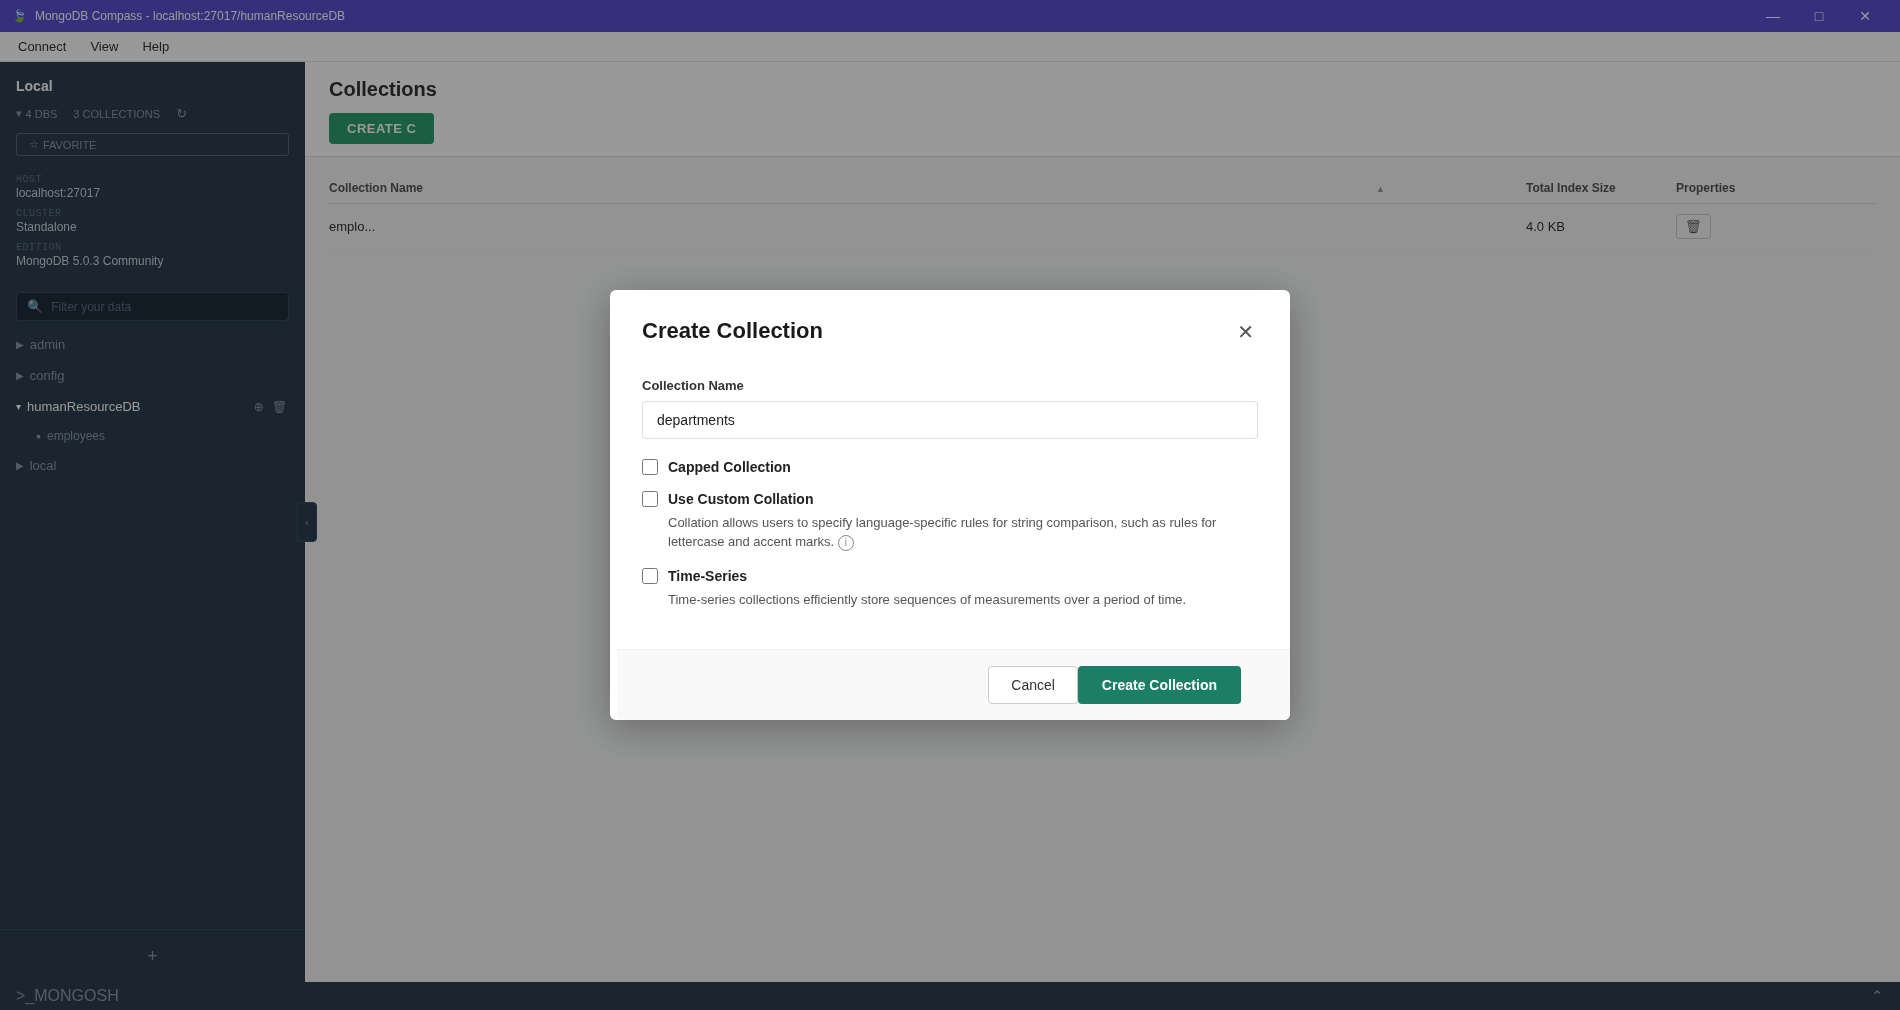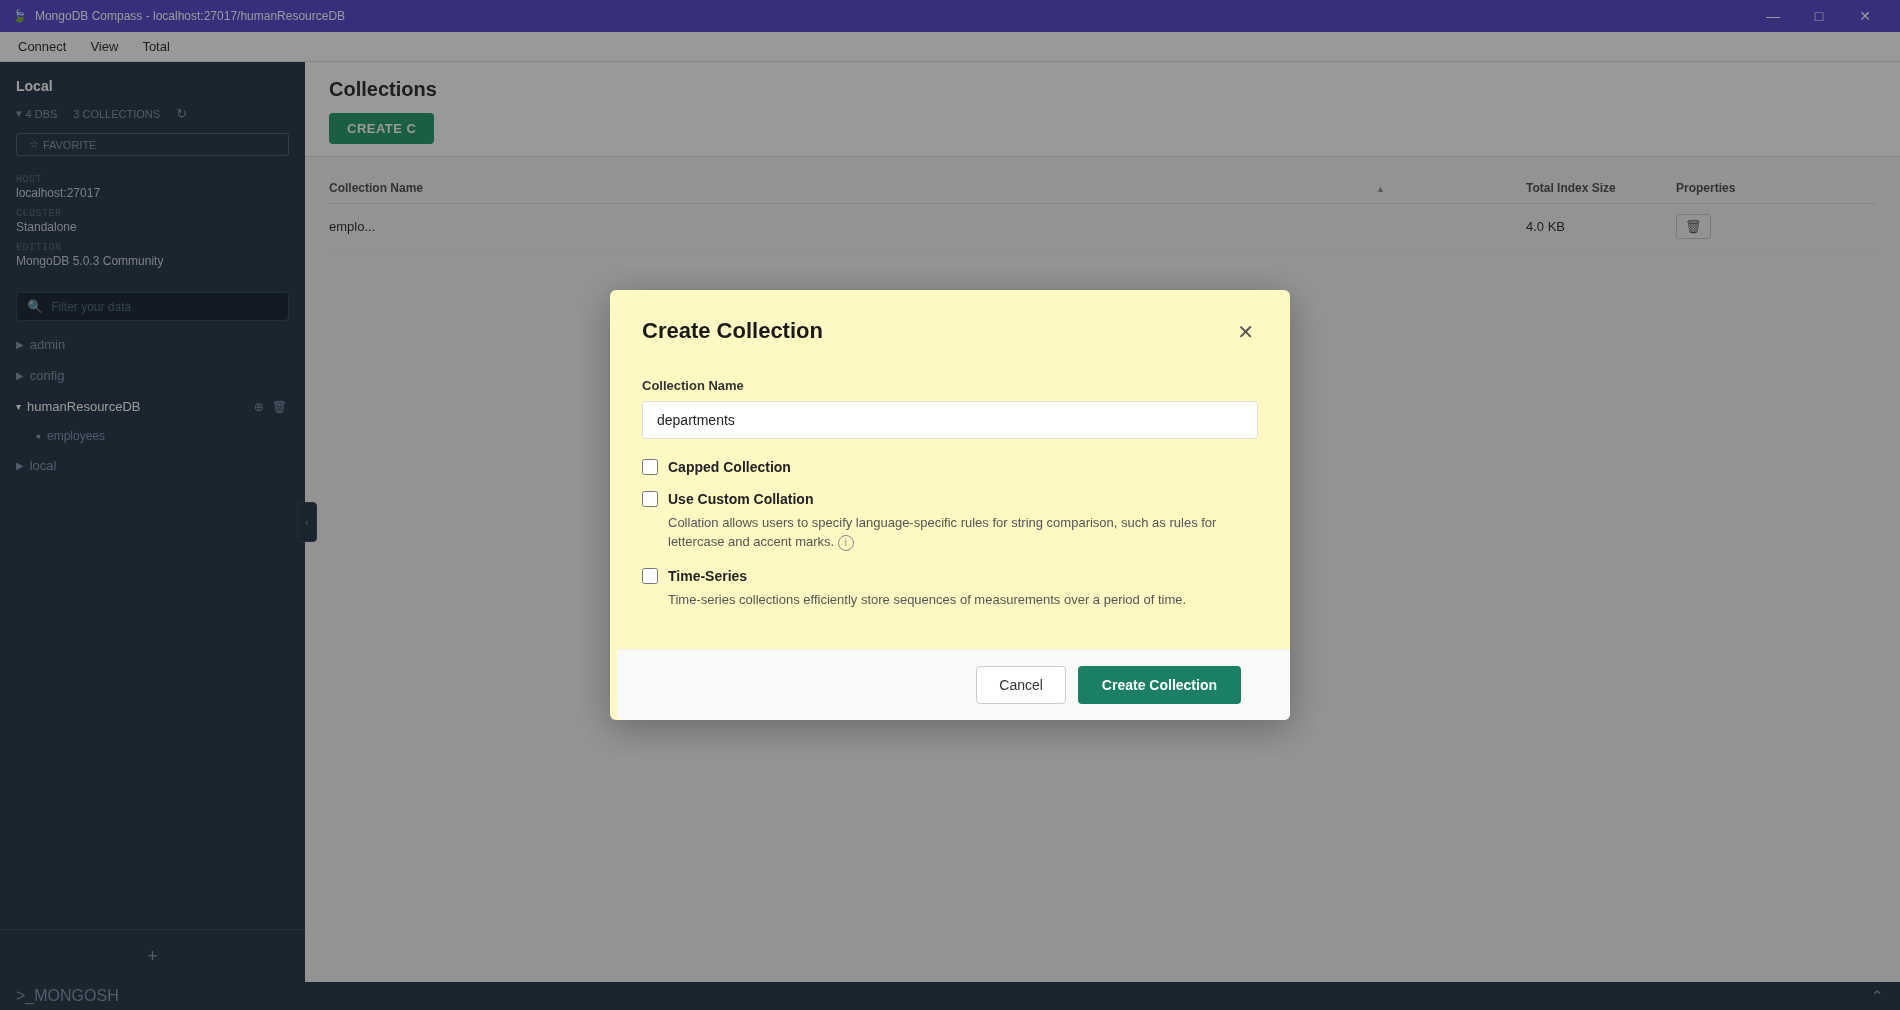--- a/index.html
+++ b/index.html
@@ -230,21 +230,21 @@
       top: 0; left: 0; right: 0; bottom: 0;
       background: rgba(0,0,0,0.4);
       z-index: 100;
       display: flex;
       align-items: center;
       justify-content: center;
     }
 
     
     .modal {
-      background: #fef9c3;
+      background: #ffffff;
       border-radius: 6px;
       width: 680px;
       max-height: 80vh;
       box-shadow: 0 8px 40px rgba(0,0,0,0.3);
       display: flex;
       flex-direction: column;
       z-index: 101;
     }
     .modal-header {
       padding: 28px 32px 16px;
@@ -307,21 +307,20 @@
       border: 1px solid #888; border-radius: 50%;
       font-size: 10px; color: #888;
       cursor: pointer; flex-shrink: 0;
     }
 
     .modal-footer {
       padding: 16px 49px;
       border-top: 1px solid #eee;
       display: flex;
       justify-content: flex-end;
-      gap: 12px;
       background: #f9f9f9;
       border-radius: 0 0 6px 6px;
       margin-left: 7px;
     }
     .btn-cancel {
       padding: 10px 22px;
       border: 1px solid #ccc;
       background: #fff;
       border-radius: 4px;
       font-size: 14px;
@@ -352,21 +351,21 @@
   <div class="title-bar-controls">
     <button class="title-bar-btn">—</button>
     <button class="title-bar-btn">□</button>
     <button class="title-bar-btn close">✕</button>
   </div>
 </div>
 
 <div class="menu-bar">
   <span class="menu-item">Connect</span>
   <span class="menu-item">View</span>
-  <span class="menu-item">Total</span>
+  <span class="menu-item">Help</span>
 </div>
 
 <div class="main-layout">
 
   <div class="sidebar">
     <div class="sidebar-header">
       <span>Local</span>
     </div>
     <div class="sidebar-meta">
       <span class="sidebar-meta-item">

